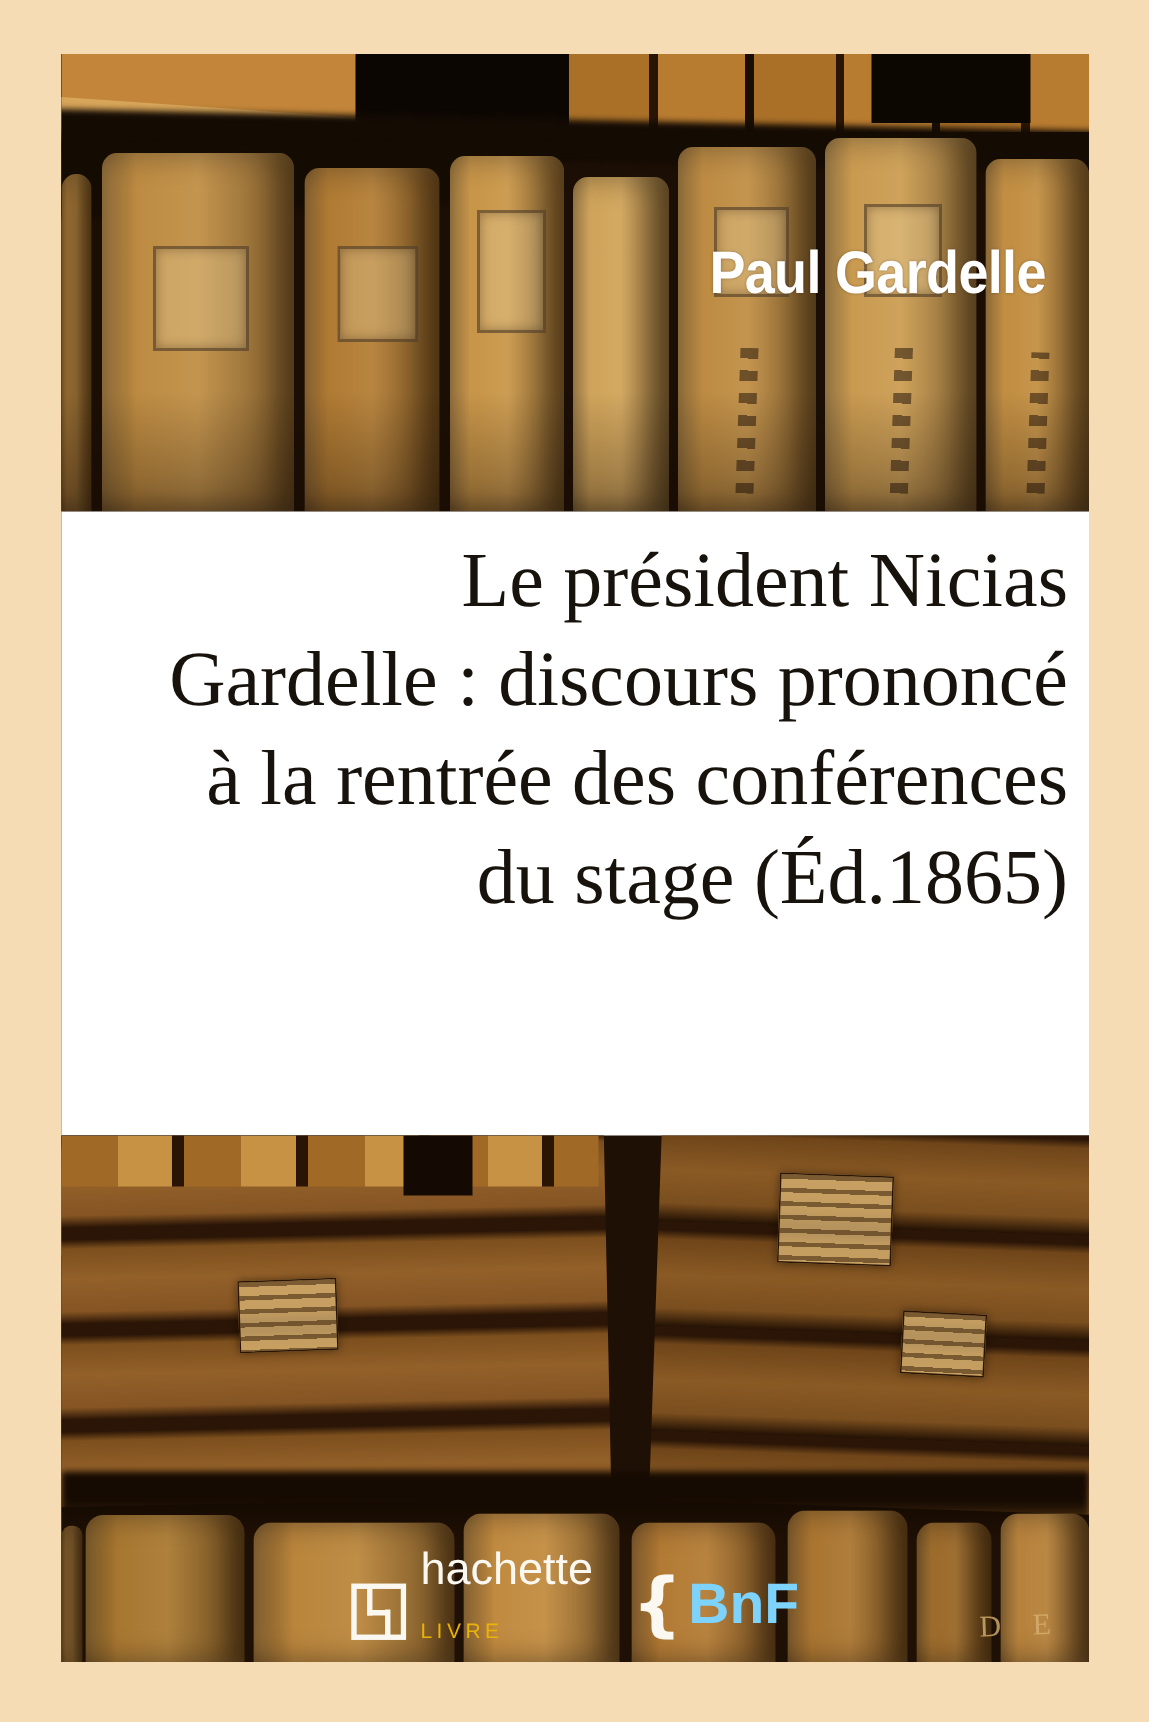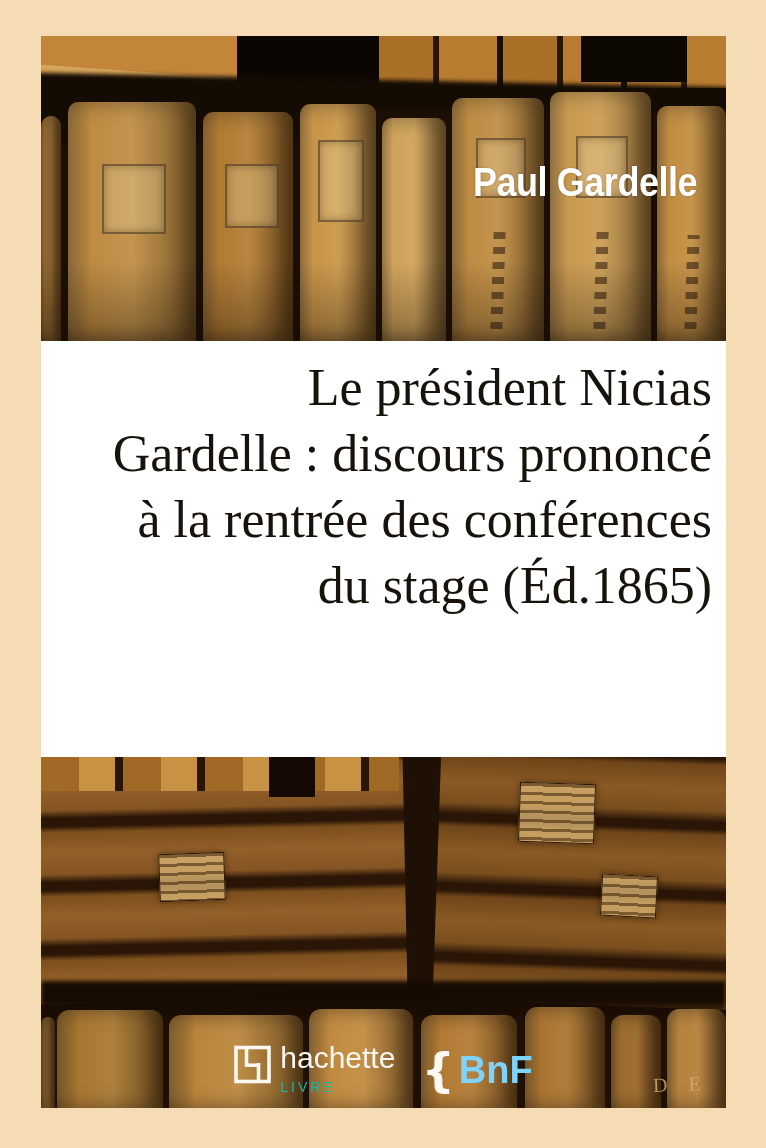--- a/index.html
+++ b/index.html
@@ -74,25 +74,25 @@
     box-shadow:inset -10px 0 18px rgba(20,10,2,.5),inset 8px 0 12px rgba(255,235,190,.10);}
   .spine-marking{
     position:absolute;left:612px;top:316px;z-index:6;
     font-family:"Liberation Serif",serif;font-size:20px;letter-spacing:8px;
     color:rgba(214,176,112,.8);transform:rotate(-2deg);
   }
 
   
   .logos{position:absolute;left:0;right:0;bottom:14px;z-index:8;
     display:flex;justify-content:center;align-items:flex-end;gap:26px;}
-  .hachette{display:flex;gap:9px;}
+  .hachette{display:flex;align-items:flex-end;gap:9px;}
   .h-icon{display:block;}
   .h-text{display:flex;flex-direction:column;align-items:flex-start;}
   .h-word{font-size:30px;line-height:25px;font-weight:normal;color:#fbf8f2;letter-spacing:0;}
-  .h-sub{font-size:14px;line-height:14px;letter-spacing:3px;color:#14b8a6;margin-top:10px;}
+  .h-sub{font-size:14px;line-height:14px;letter-spacing:3px;color:#eab308;margin-top:21px;}
   .bnf{display:flex;align-items:center;gap:4px;margin-bottom:7px;}
   .bnf-brace{font-family:"DejaVu Sans",sans-serif;font-size:47px;line-height:34px;font-weight:bold;color:#fbf8f2;}
   .bnf-word{font-size:38px;line-height:34px;font-weight:bold;color:#7dd3fc;letter-spacing:0;}
 </style>
 </head>
 <body>
 
 <div class="page">
   <div class="photo">
 

